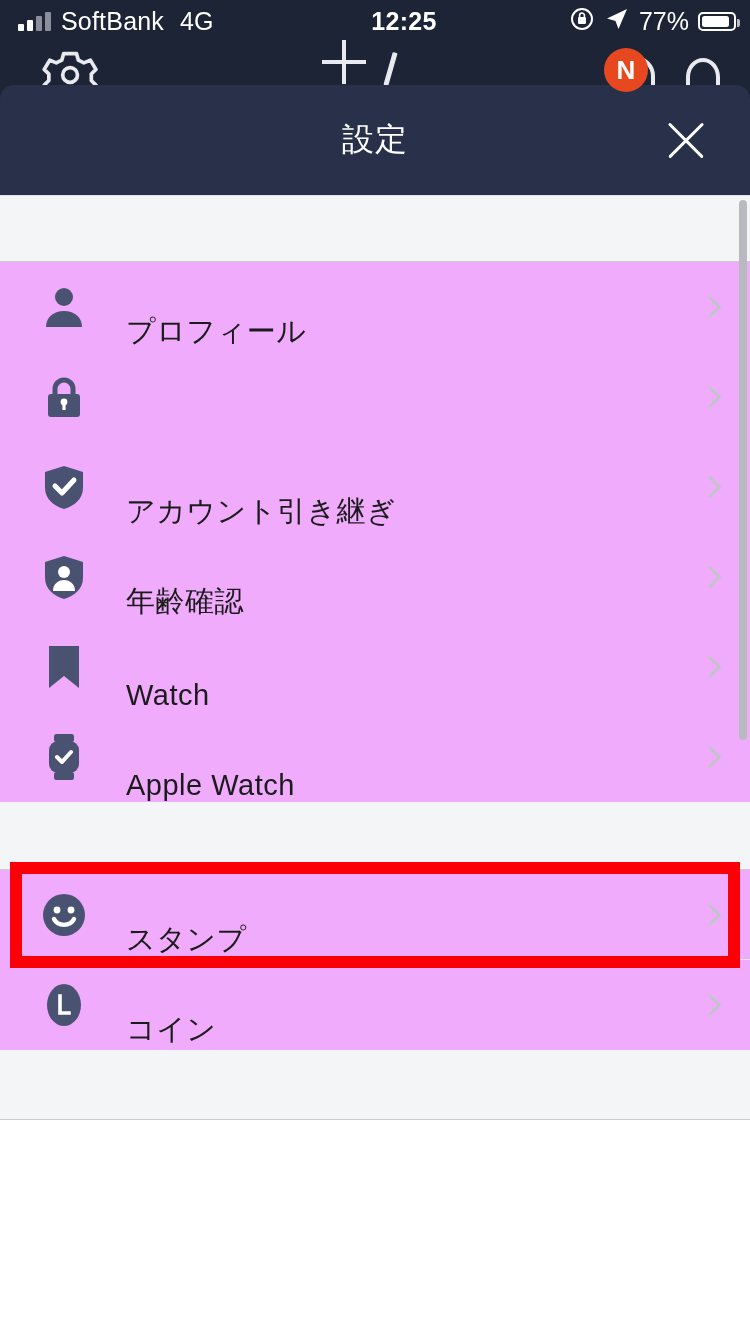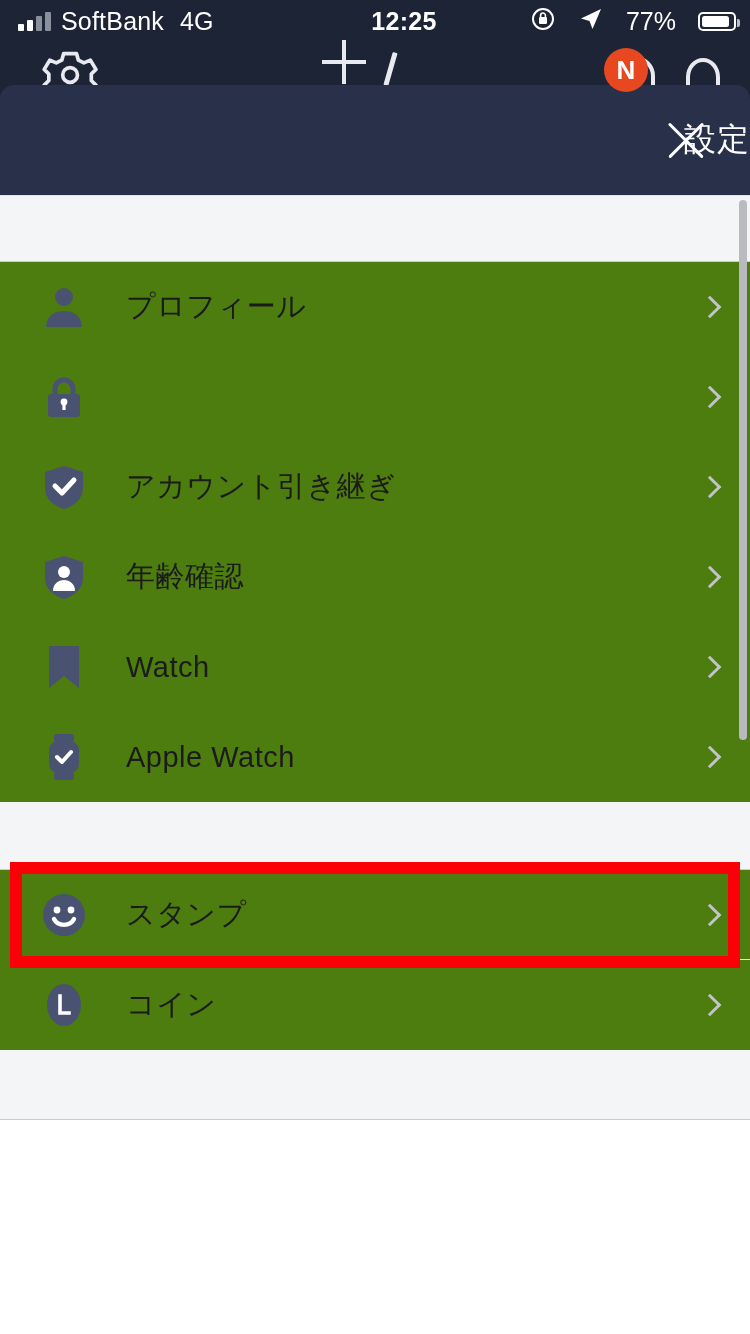--- a/index.html
+++ b/index.html
@@ -13,21 +13,21 @@
 
   
   .statusbar{
     position:absolute; top:0; left:0; width:750px; height:42px;
     background:#1d2436; color:#ffffff;
     display:flex; align-items:center;padding-left:8px;
   }
   .sb-left{ position:absolute; left:18px; top:0; height:42px; display:flex; align-items:center; gap:10px; }
   .sb-center{ position:absolute; left:9px; width:750px; text-align:center; top:0; height:42px; line-height:42px;
               font-size:25px; font-weight:600; letter-spacing:.3px;margin-left:20px; }
-  .sb-right{ position:absolute; right:14px; top:0; height:42px; display:flex; align-items:center; gap:22px; }
+  .sb-right{ position:absolute; right:14px; top:0; height:42px; display:flex; align-items:center; gap:9px; }
   .signal{ display:flex; align-items:flex-end; gap:3px; height:20px; }
   .signal i{ display:block; width:6px; background:#ffffff; border-radius:1px; }
   .signal i:nth-child(1){ height:7px; }
   .signal i:nth-child(2){ height:11px; }
   .signal i:nth-child(3){ height:15px; background:#8a8f9c; }
   .signal i:nth-child(4){ height:19px; background:#8a8f9c; }
   .carrier{ font-size:25px; font-weight:500; letter-spacing:.2px; }
   .netlabel{ font-size:25px; font-weight:500; margin-left:6px; }
   .pct{ font-size:25px; font-weight:500; }
   .batt{ position:relative; width:38px; height:19px; border:2px solid #ffffff; border-radius:5px; }
@@ -52,21 +52,21 @@
   .nbadge{
     position:absolute; right:102px; top:6px; width:44px; height:44px; border-radius:50%;
     background:#e8481f; color:#fff; font-size:26px; font-weight:700;
     display:flex; align-items:center; justify-content:center; z-index:3;
   }
 
   
   .modal-header{
     position:absolute; top:85px; left:0; width:750px; height:110px;
     background:#28304a; border-radius:14px 14px 0 0;
-    display:flex; align-items:center; justify-content:flex-end;
+    display:flex; align-items:center; justify-content:center;
   }
   .modal-title{ color:#ffffff; font-size:32px; font-weight:500; letter-spacing:1px; }
   .close-btn{
     position:absolute; right:38px; top:50%; transform:translateY(-50%);
     width:52px; height:52px; cursor:pointer;
   }
   .close-btn span{
     position:absolute; left:2px; top:25px; width:48px; height:2.5px; background:#ffffff; border-radius:2px;
   }
   .close-btn span:nth-child(1){ transform:rotate(45deg); }
@@ -78,22 +78,22 @@
     background:#ffffff; overflow:hidden;
   }
   .gap{
     width:750px; background:#f4f5f6;
     border-bottom:1px solid #c9cbd0;
   }
   .gap.top{ height:67px; border-top:1px solid #e3e4e7; }
   .group{ background:#ffffff; }
 
   .row{
-    position:relative; height:90px; display:flex; align-items:center;
-    background:#4d7c0f; cursor:pointer;
+    position:relative; height:90px; display:flex; align-items:flex-end;
+    background:#f0abfc; cursor:pointer;
   }
   .row .sep{
     position:absolute; left:126px; right:0; bottom:0; height:1px; background:#e3e4e7;
   }
   .row:last-child .sep{ display:none; }
   .icon-wrap{
     position:absolute; left:40px; top:50%; transform:translateY(-50%);
     width:48px; height:48px; display:flex; align-items:center; justify-content:center;
   }
   .row-label{

